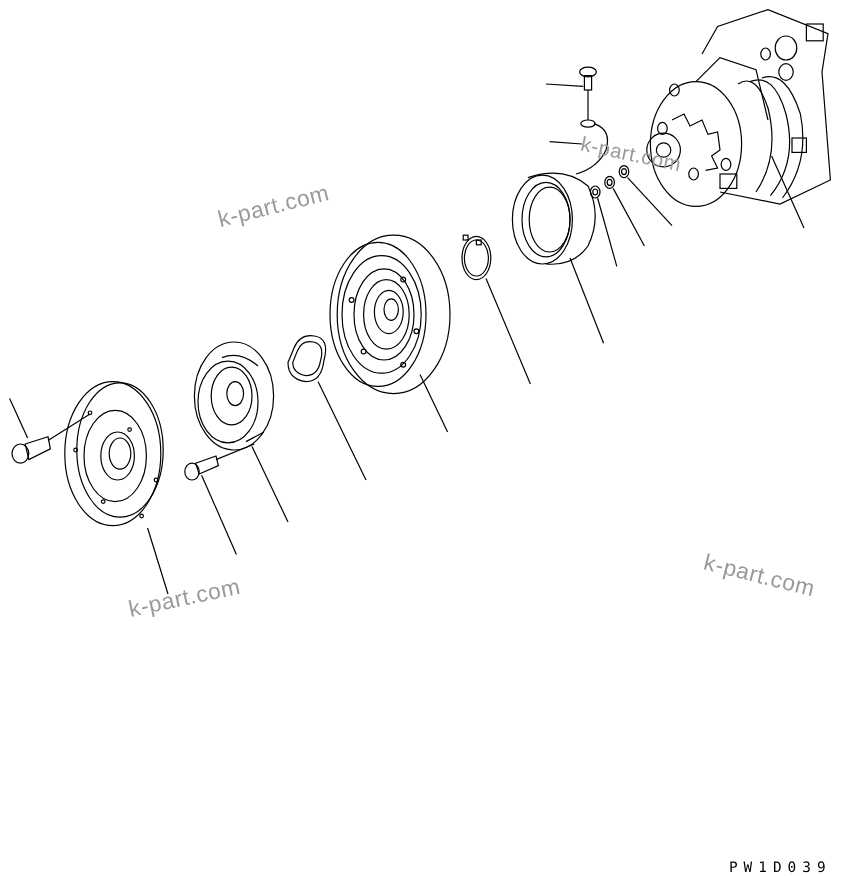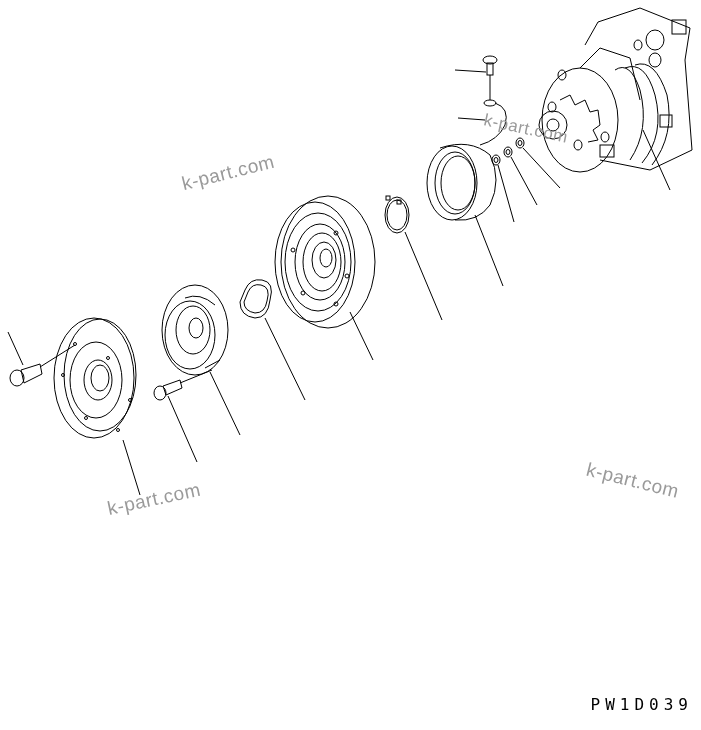--- a/index.html
+++ b/index.html
@@ -1,19 +1,19 @@
 <!DOCTYPE html>
 <html><head>
 <meta charset="utf-8">
 <style>
   html, body { margin:0; padding:0; background:#ffffff; }
   body { width:701px; height:730px; position:relative; overflow:hidden; font-family:"Liberation Sans", sans-serif; }
   #diagram { position:absolute; left:0; top:0; width:701px; height:730px; }
   .wm { position:absolute; color:#9a9a9a; font-family:"Liberation Sans", sans-serif; font-size:19px; letter-spacing:0.5px; transform-origin:left bottom; white-space:nowrap; }
-  .code { position:absolute; right:8px; bottom:16px; font-family:"DejaVu Sans Mono", monospace; font-size:16px; letter-spacing:5px; color:#000; }
+  .code { position:absolute; right:8px; bottom:0; font-family:"DejaVu Sans Mono", monospace; font-size:12px; letter-spacing:5px; color:#000; }
   svg path, svg ellipse, svg line, svg circle, svg polygon, svg rect, svg polyline { fill:none; stroke:#000; stroke-width:1; }
 </style>
 </head>
 <body>
 
 <svg id="diagram" viewBox="0 0 701 730" xmlns="http://www.w3.org/2000/svg">
 
   <g>
     <ellipse cx="580" cy="120" rx="38" ry="52"></ellipse>
     <ellipse cx="553" cy="125" rx="14" ry="14"></ellipse>

